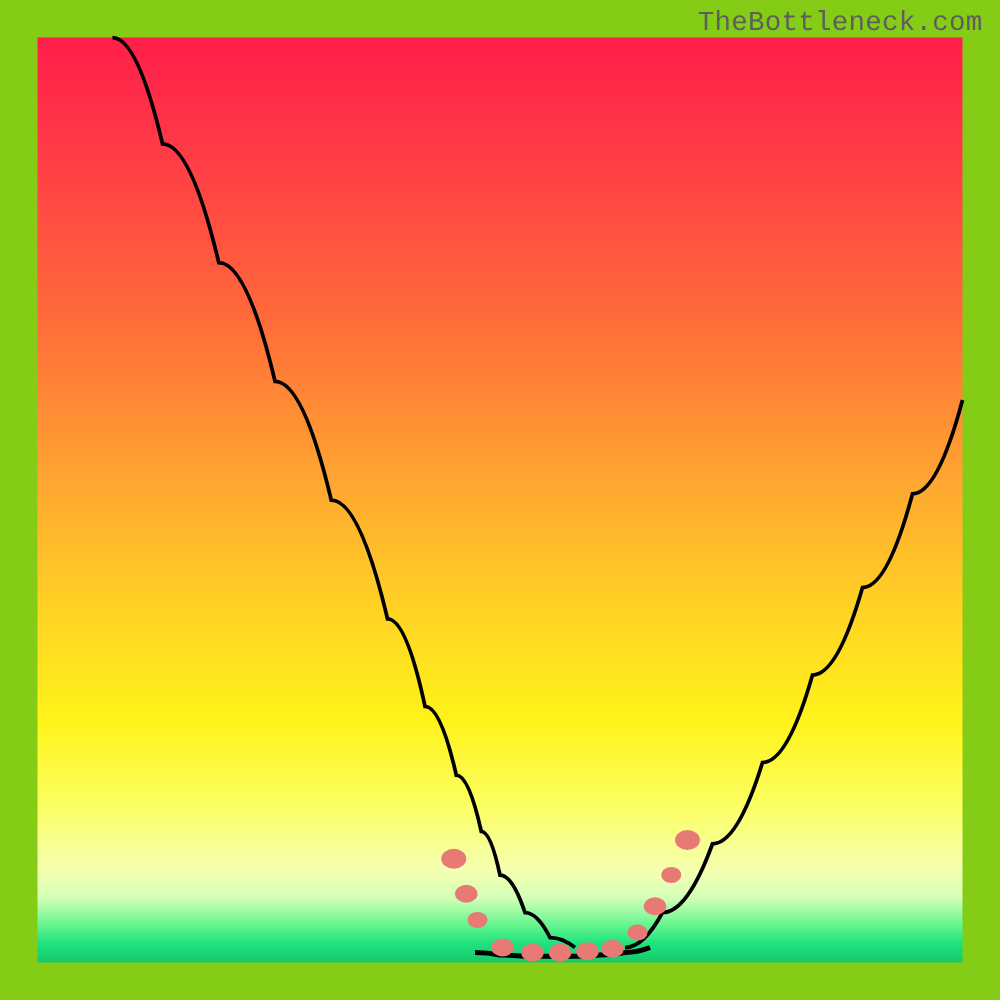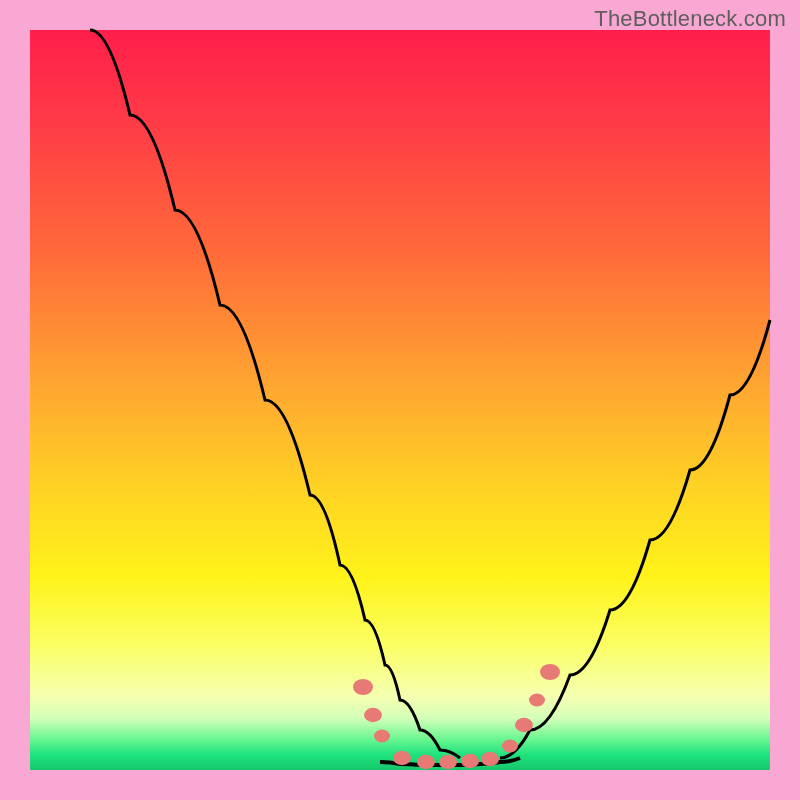--- a/index.html
+++ b/index.html
@@ -10,21 +10,22 @@
     background: #000;
     overflow: hidden;
     font-family: Arial, Helvetica, sans-serif;
   }
   .frame {
     position: absolute;
     left: 0;
     top: 0;
     width: 800px;
     height: 800px;
-    background: #f9a8d4;
+    background: #84cc16;
+    font-family: Liberation Mono, monospace;
   }
   .plot-area {
     position: absolute;
     left: 30px;
     top: 30px;
     width: 740px;
     height: 740px;
     
     background: linear-gradient(
       to bottom,

